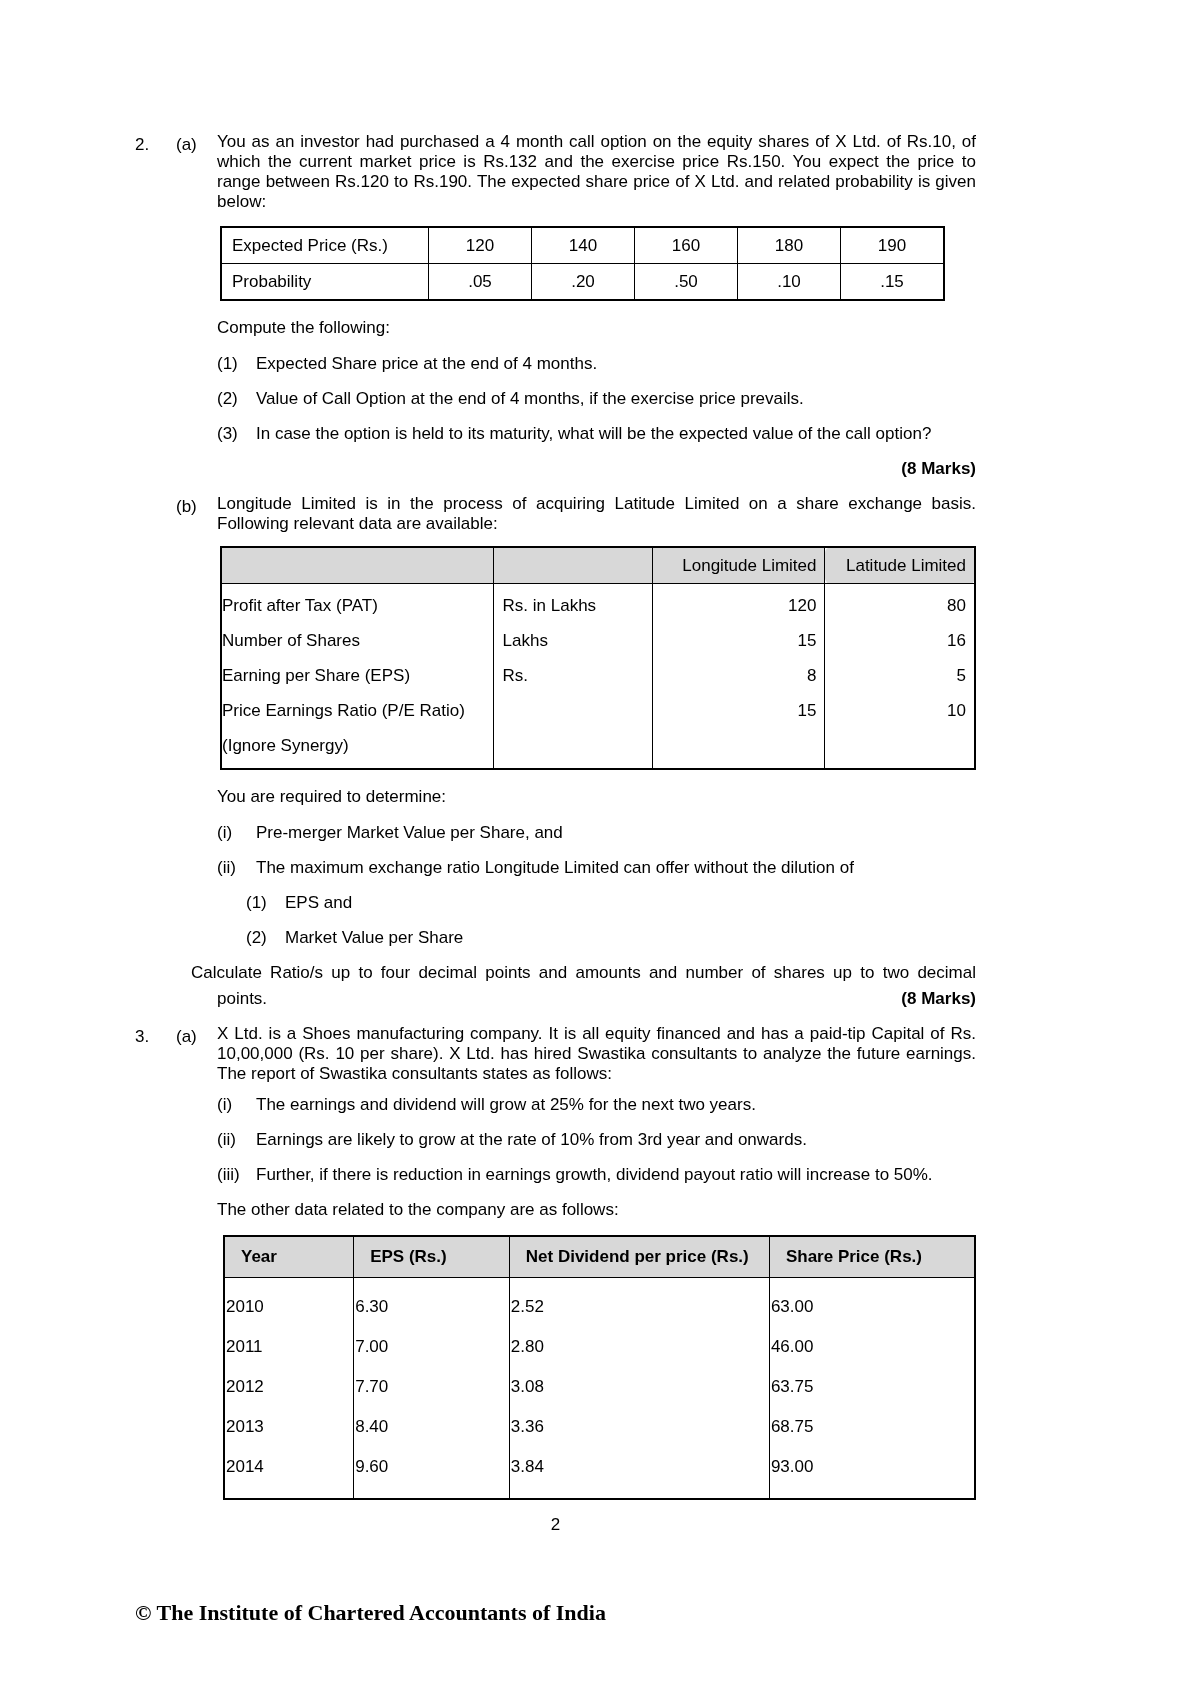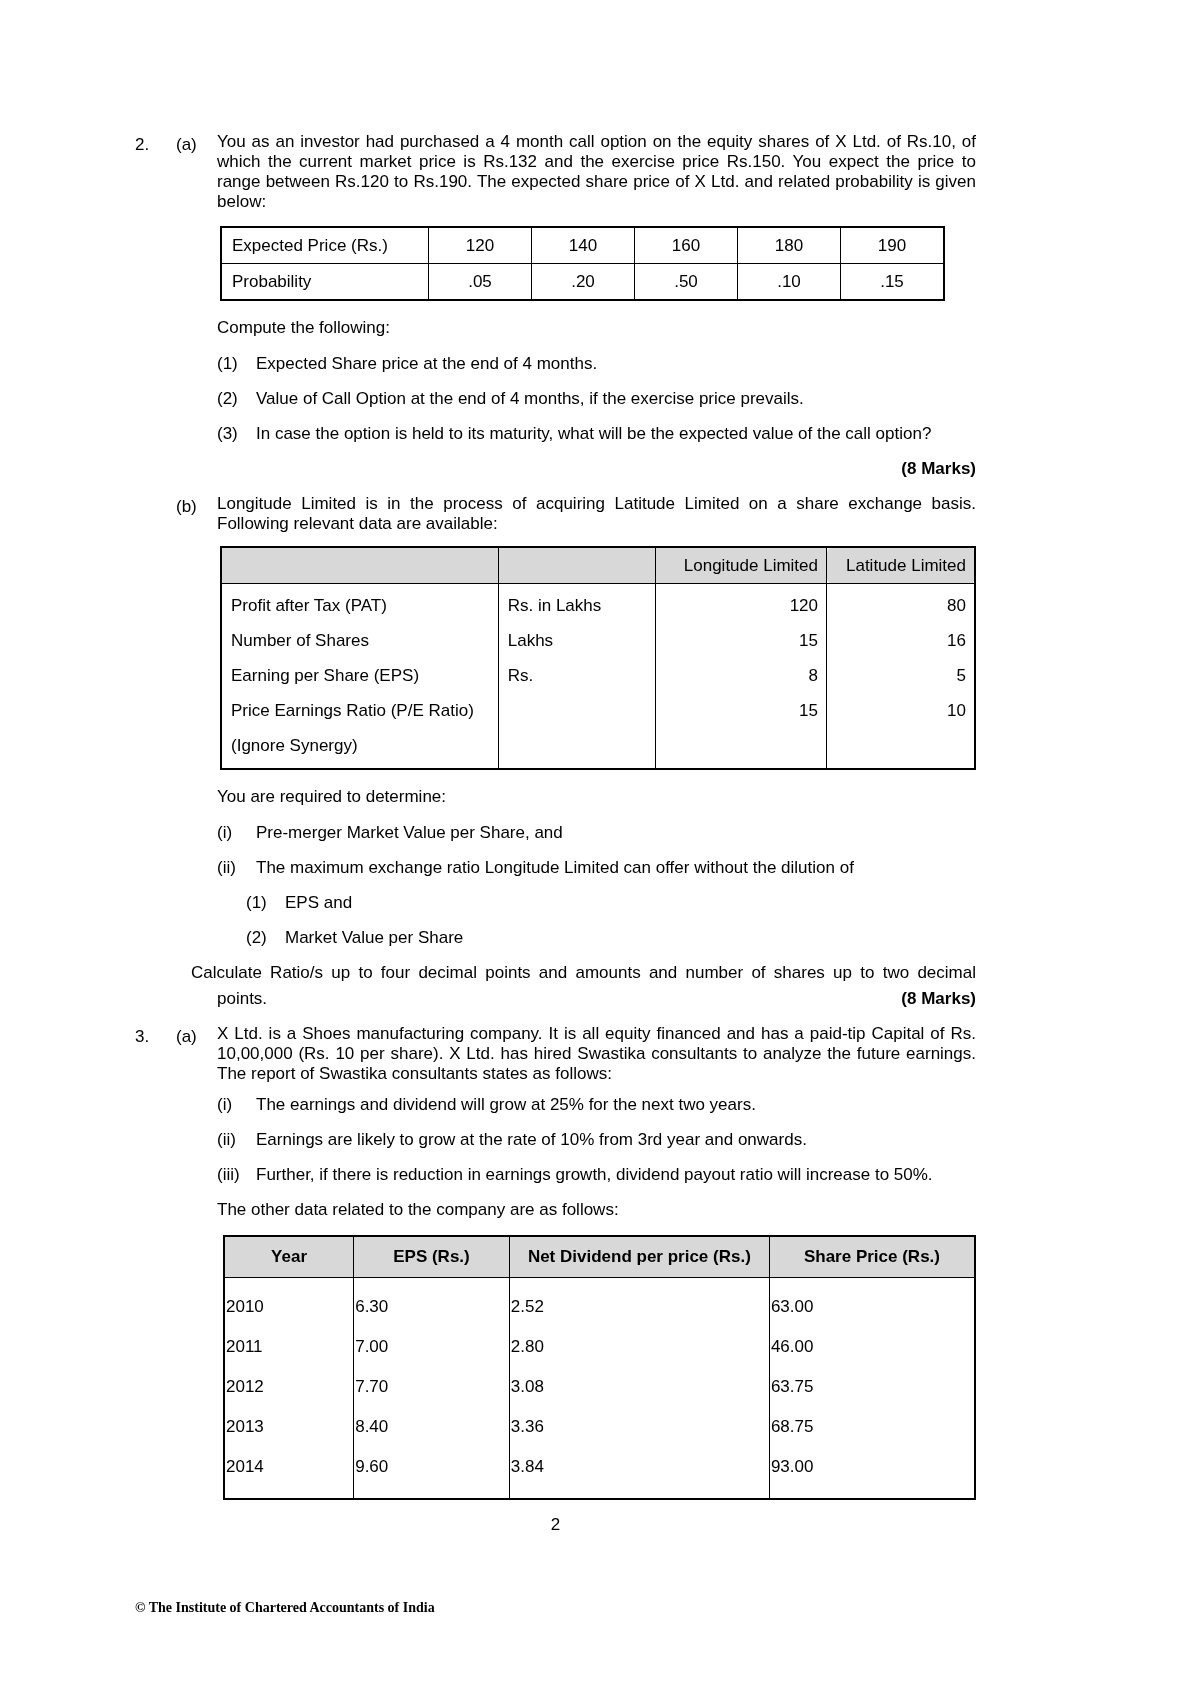--- a/index.html
+++ b/index.html
@@ -32,53 +32,53 @@
 
   .item { display:grid; grid-template-columns:39px 1fr; line-height:26px; margin-bottom:9px; }
   .item .txt { text-align:justify; }
 
   .marks-line { text-align:right; font-weight:bold; line-height:26px; margin:8px 0 12px; }
 
   
   .t2 { margin:12px 0 14px 3px; border:2px solid #000; }
   .t2 th { border:1.5px solid #000; background:#d8d8d8; height:33px; font-weight:normal; text-align:center; }
   .t2 td { border-left:1.5px solid #000; border-right:1.5px solid #000; height:33px; }
-  .t2 .lbl  { width:276px; padding-left:9px; }
+  .t2 .lbl  { width:276px; padding-left:0; }
   .t2 .unit { width:152px; padding-left:9px; }
   .t2 .num  { width:165px; text-align:right; padding-right:8px; }
   .t2 .num2 { width:142px; text-align:right; padding-right:8px;border-radius:6px; }
   .t2 tr.toppad td { padding-top:5px; }
   .t2 tr.botpad td { padding-bottom:6px; }
 
   .sublist { margin-left:29px; }
 
   .note { margin-left:-26px; }
   .note .l1 { line-height:26px; text-align:justify; text-align-last:justify; }
   .note .l2 { display:flex; justify-content:space-between; line-height:26px; margin-left:26px; }
   .note .l2 .marks { font-weight:bold; }
 
   .q3gap { height:12px; }
 
   
   .t3 { margin:12px 0 0 6px; border:2px solid #000; }
-  .t3 th { border:1.5px solid #000; background:#d8d8d8; height:40px; font-weight:bold; text-align:center; padding:0 16px; }
+  .t3 th { border:1.5px solid #000; background:#d8d8d8; height:40px; font-weight:bold; text-align:left; padding:0 16px; }
   .t3 td { border-left:1.5px solid #000; border-right:1.5px solid #000; text-align:left; height:38px; }
   .t3 .c-year { width:100px; }
   .t3 .c-eps  { width:128px; }
   .t3 .c-div  { width:237px; }
   .t3 .c-price{ width:180px; }
   .t3 tr.firstrow td { padding-top:10px; }
   .t3 tr.lastrow td  { padding-bottom:12px; }
 
   .pagenum { text-align:center; line-height:26px; margin-top:12px; }
 
   .footer {
     position:absolute; left:135px; top:1600px;
     font-family:"Liberation Serif", serif;
-    font-weight:bold; font-size:14px;
+    font-weight:bold; font-size:22px;
   }
 </style>
 </head>
 <body>
 
 <div class="page">
   <div class="content">
 
     <div class="qrow">
       <div class="qnum">2.</div>

